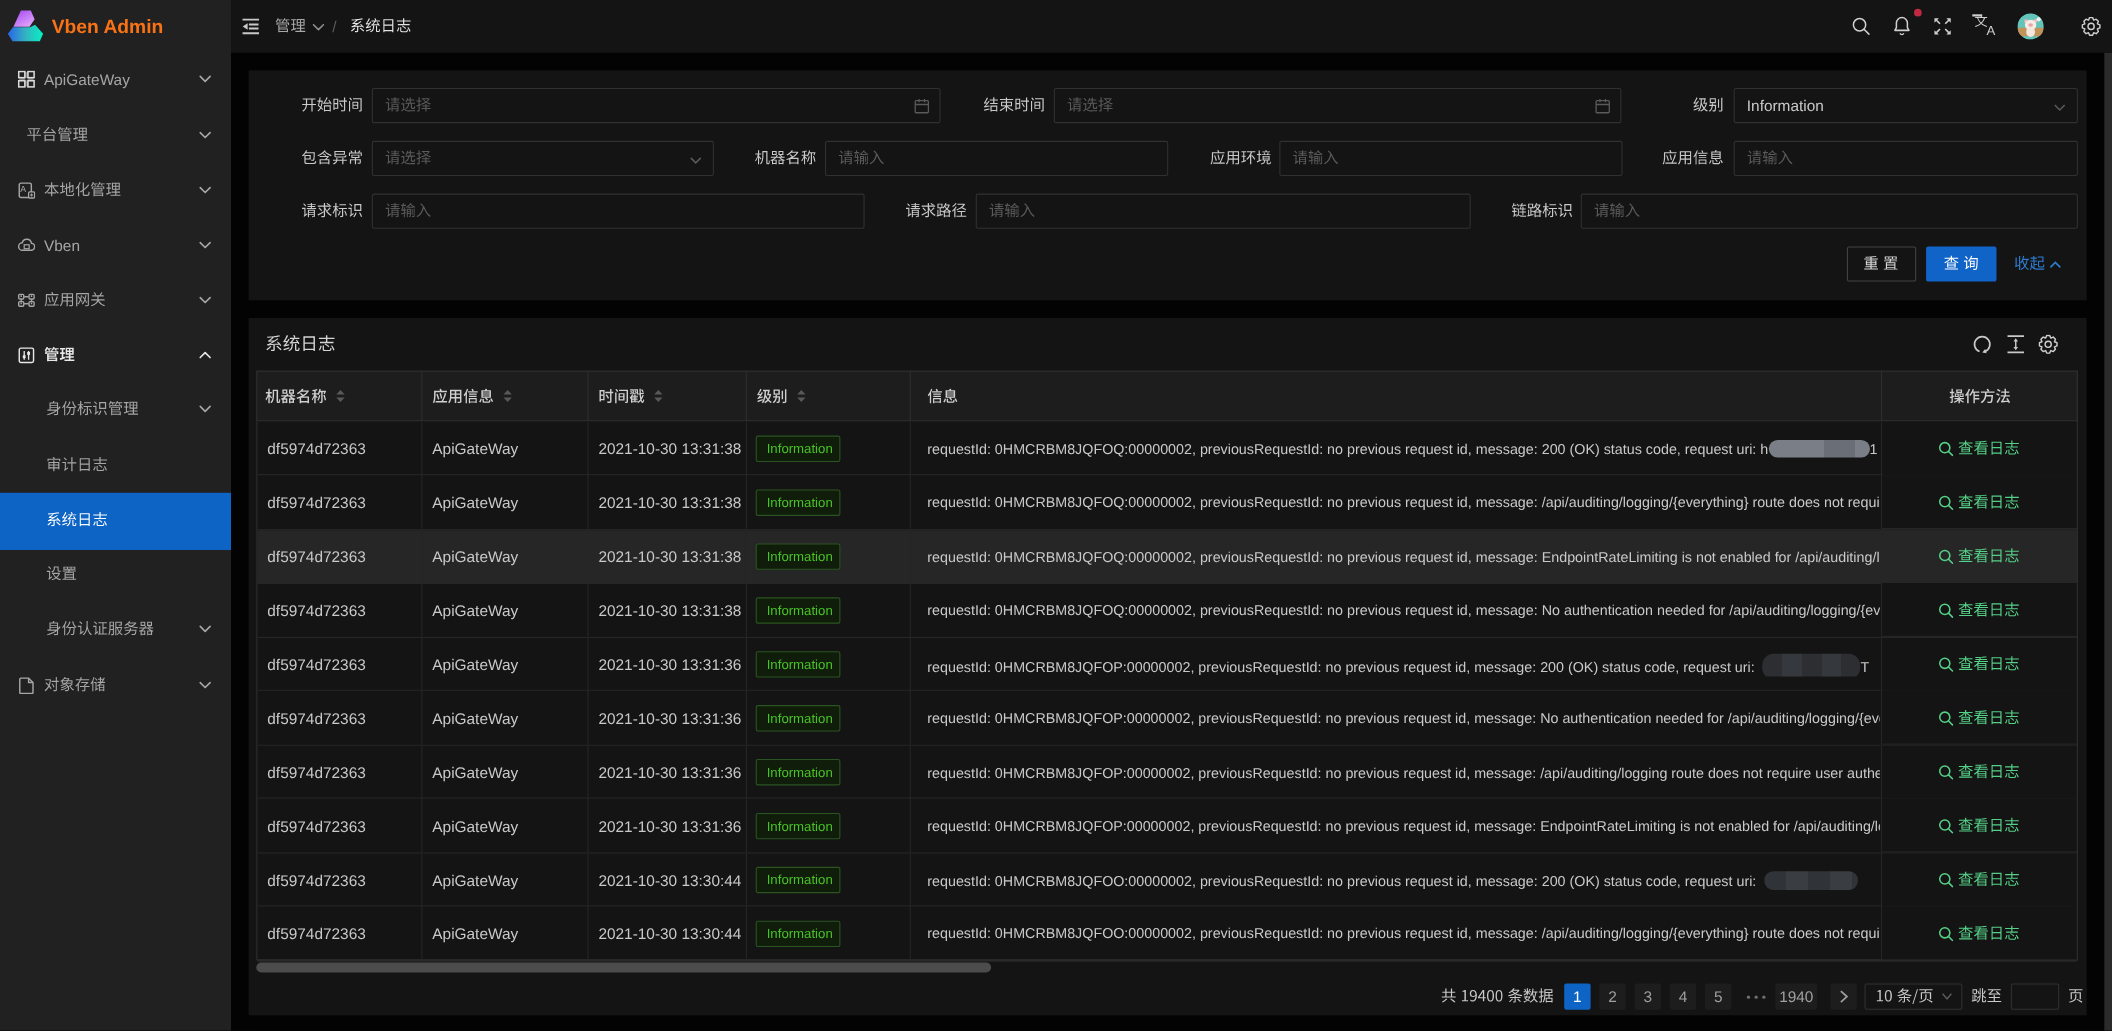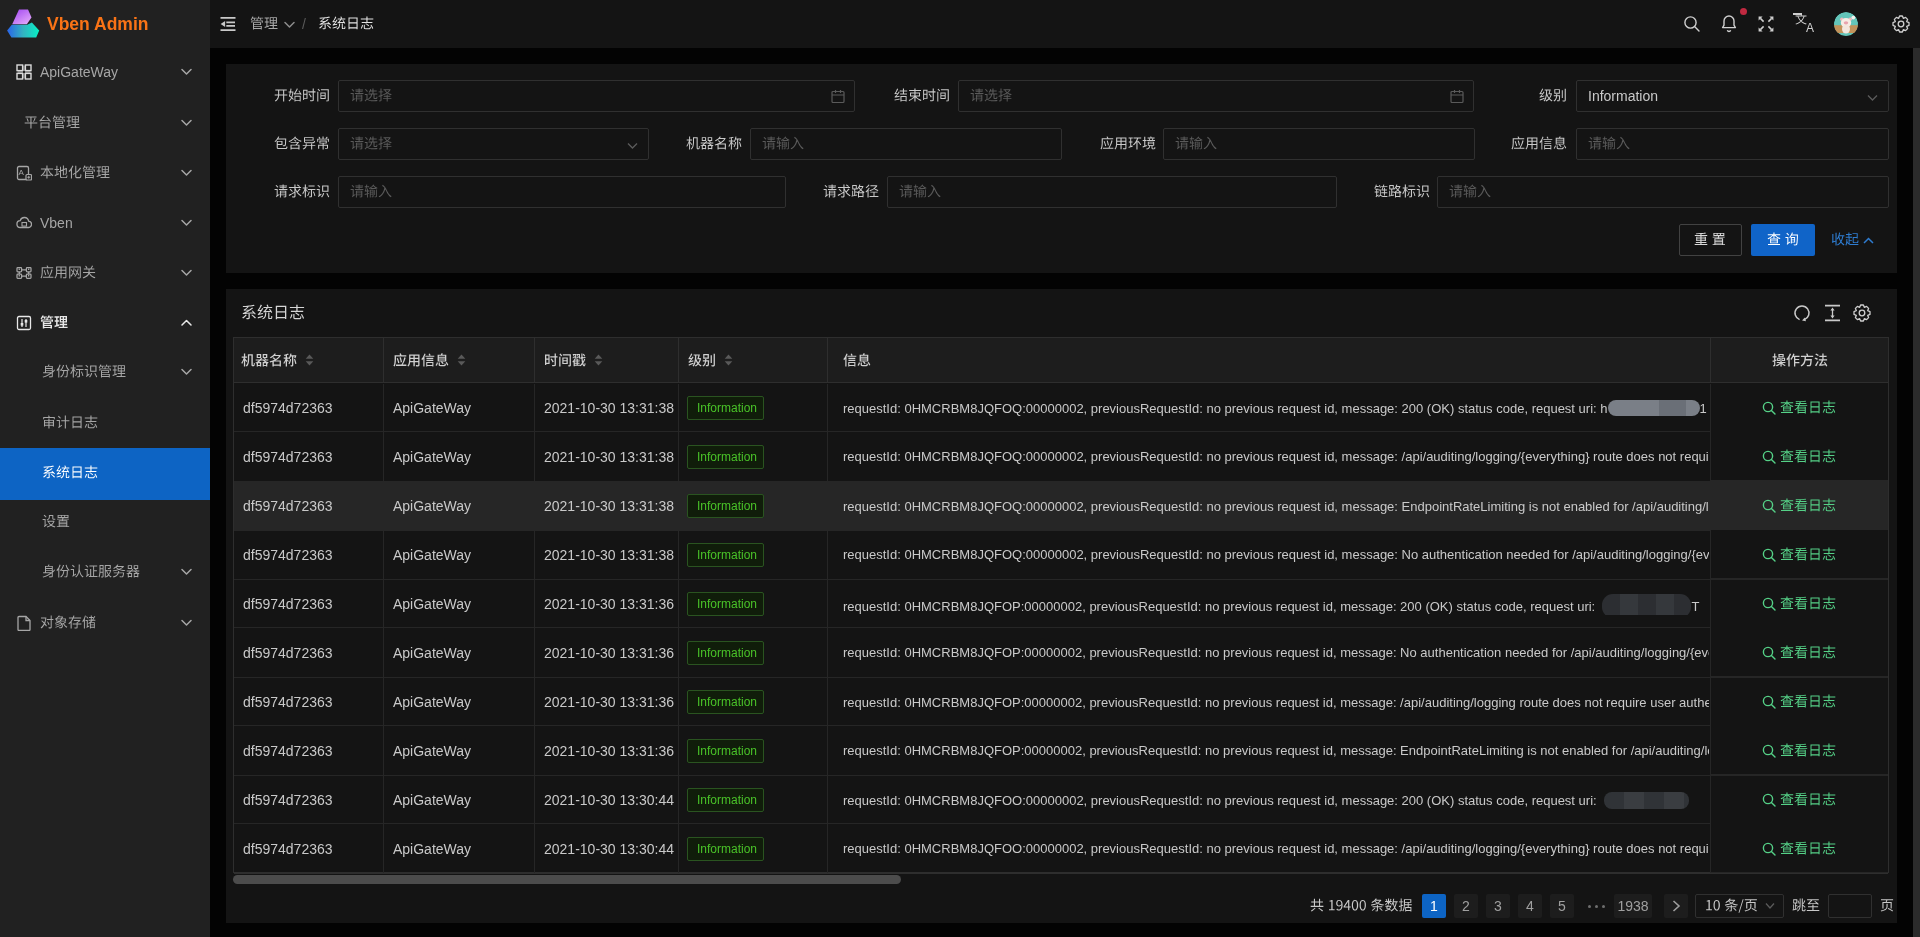--- a/index.html
+++ b/index.html
@@ -859,21 +859,21 @@
 <div style="position:absolute;left:1486px;top:894px;width:24px;height:24px;background:#1d1d1d;border-radius:2px;"></div>
 <div style="position:absolute;left:1486px;top:894px;width:24px;height:24px;line-height:24px;text-align:center;font-family:'Liberation Sans',sans-serif;font-size:14px;color:#a0a0a0;">3</div>
 <div style="position:absolute;left:1518px;top:894px;width:24px;height:24px;background:#1d1d1d;border-radius:2px;"></div>
 <div style="position:absolute;left:1518px;top:894px;width:24px;height:24px;line-height:24px;text-align:center;font-family:'Liberation Sans',sans-serif;font-size:14px;color:#a0a0a0;">4</div>
 <div style="position:absolute;left:1550px;top:894px;width:24px;height:24px;background:#1d1d1d;border-radius:2px;"></div>
 <div style="position:absolute;left:1550px;top:894px;width:24px;height:24px;line-height:24px;text-align:center;font-family:'Liberation Sans',sans-serif;font-size:14px;color:#a0a0a0;">5</div>
 <div style="position:absolute;left:1588px;top:905px;width:3px;height:3px;background:#6e6e6e;border-radius:50%;"></div>
 <div style="position:absolute;left:1595px;top:905px;width:3px;height:3px;background:#6e6e6e;border-radius:50%;"></div>
 <div style="position:absolute;left:1602px;top:905px;width:3px;height:3px;background:#6e6e6e;border-radius:50%;"></div>
 <div style="position:absolute;left:1614px;top:894px;width:38px;height:24px;background:#1d1d1d;border-radius:2px;"></div>
-<div style="position:absolute;left:1614px;top:894px;width:38px;height:24px;line-height:24px;text-align:center;font-family:'Liberation Sans',sans-serif;font-size:14px;color:#a0a0a0;">1938</div>
+<div style="position:absolute;left:1614px;top:894px;width:38px;height:24px;line-height:24px;text-align:center;font-family:'Liberation Sans',sans-serif;font-size:14px;color:#a0a0a0;">1940</div>
 <div style="position:absolute;left:1664px;top:894px;width:24px;height:24px;background:#1d1d1d;border-radius:2px;"></div>
 <div style="position:absolute;left:1672px;top:900px;">
     <svg width="9" height="12" viewBox="0 0 9 12" style="display:block">
       <polyline points="1.5,1 7,6 1.5,11" fill="none" stroke="#9e9e9e" stroke-width="1.6"></polyline>
     </svg>
   </div>
 <div style="position:absolute;left:1695px;top:894px;width:89px;height:24px;border:1px solid #303030;border-radius:2px;box-sizing:border-box;"></div>
 <div style="position:absolute;left:1705px;top:898.2px;">
     <svg width="53" height="15" viewBox="0 -12.32 53 15" style="display:block;overflow:visible">
       <use href="#z36" fill="#c9c9c9"></use>

